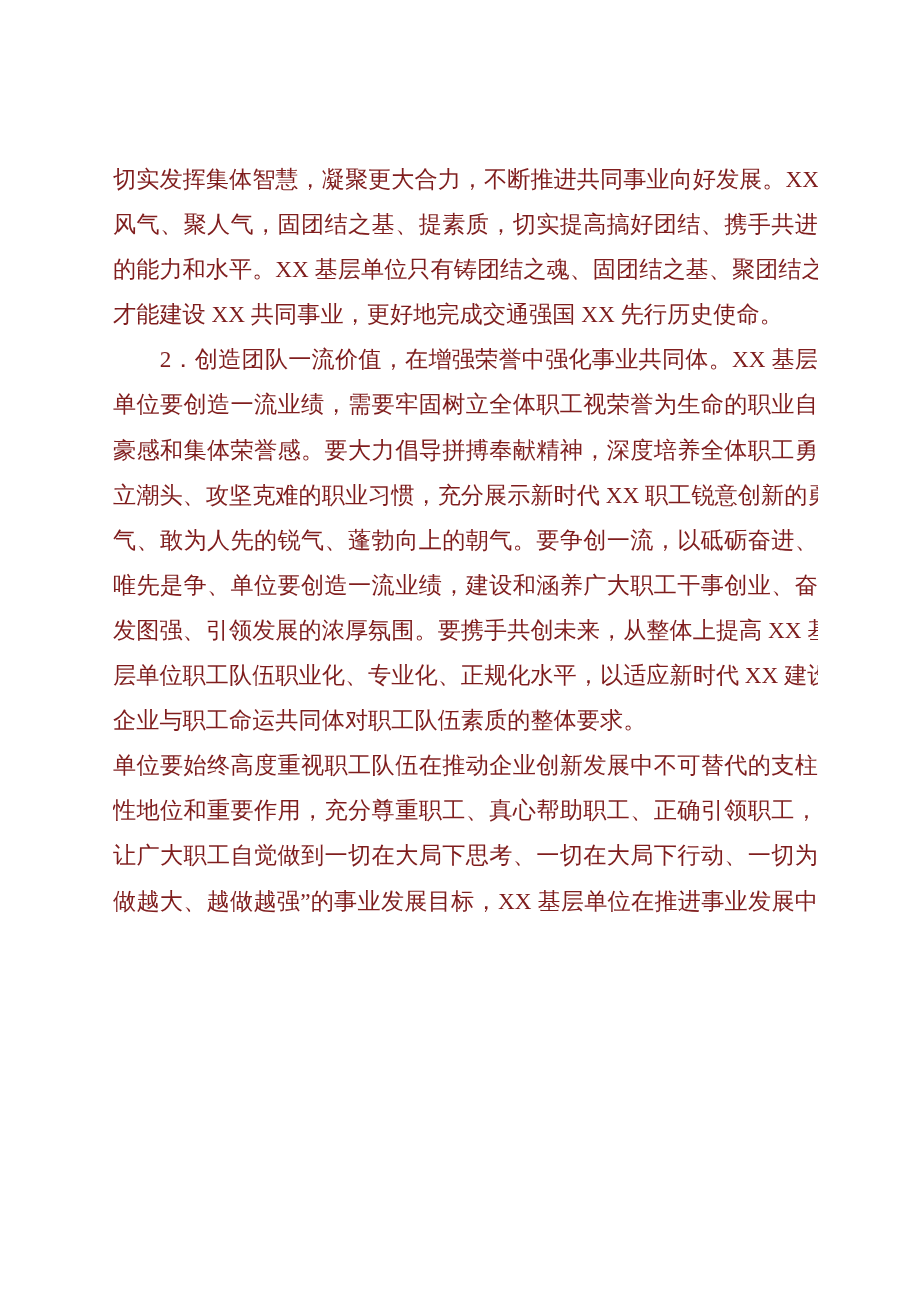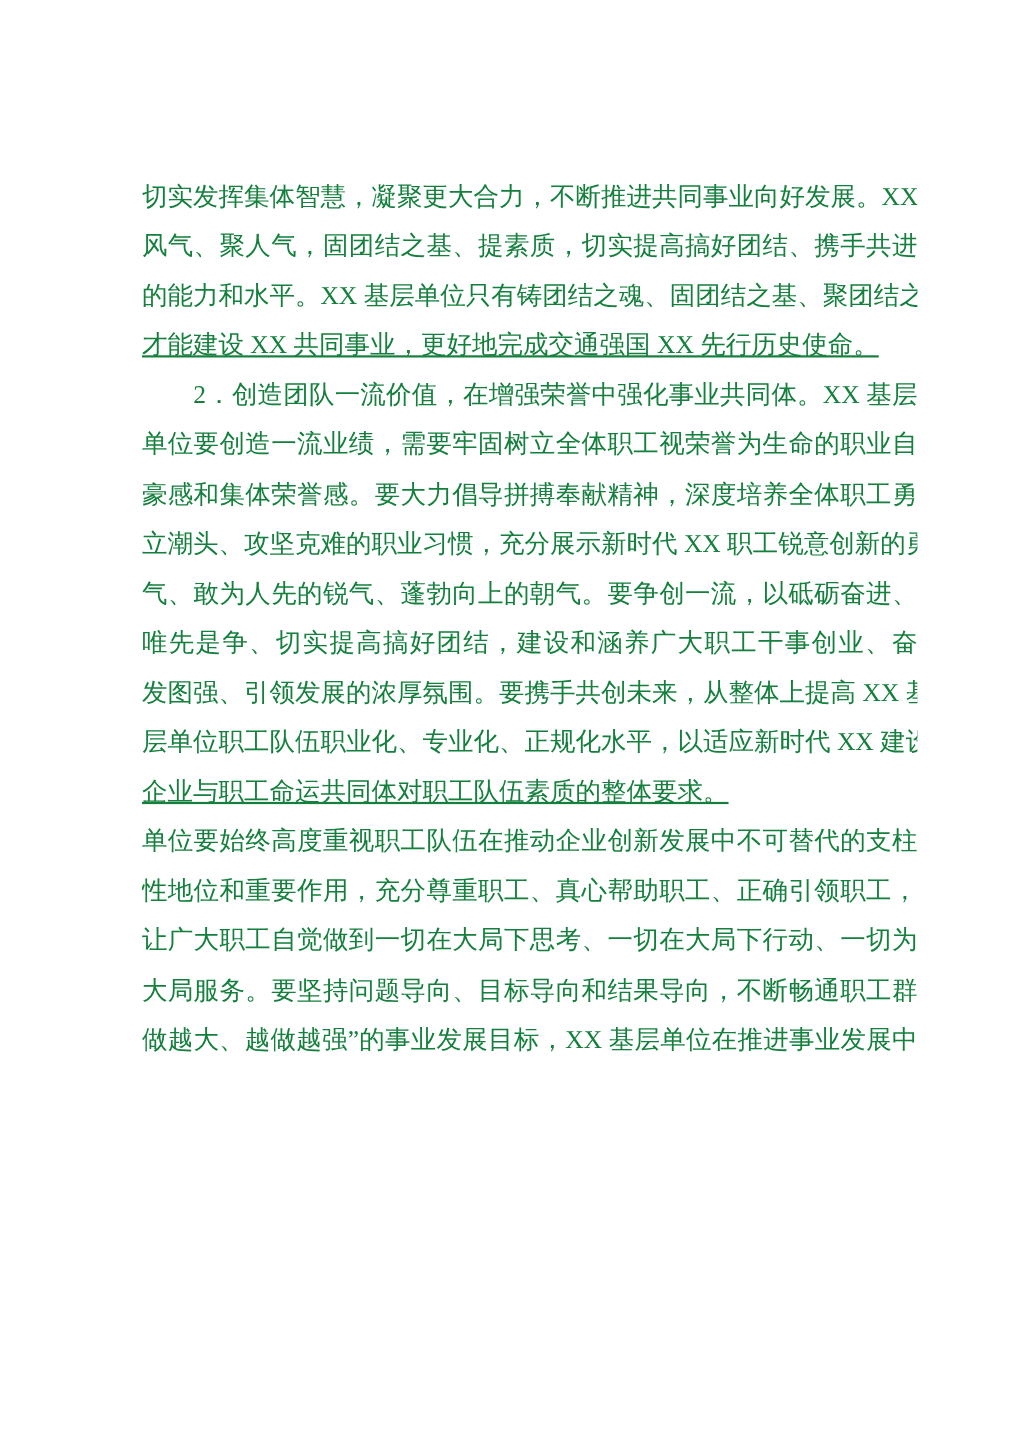--- a/index.html
+++ b/index.html
@@ -32,46 +32,44 @@
   .line {
     text-align: justify;
     text-align-last: justify;
     text-justify: inter-ideograph;
     height: 45.1px;
     overflow: hidden;
     white-space: nowrap;
   }
   .line.para-end {
     text-align-last: left;
-    text-decoration: underline;
   }
 </style>
 </head>
 <body>
 
 <div class="page" style="background: rgb(255, 255, 255);">
-  <div class="doc-body" id="doc-body" style="color: #15803d; margin-left: 16px;">
+  <div class="doc-body" id="doc-body" style="color: #7f1d1d;">
       <div class="paragraph">
         <div class="line">切实发挥集体智慧，凝聚更大合力，不断推进共同事业向好发展。XX</div>
         <div class="line">风气、聚人气，固团结之基、提素质，切实提高搞好团结、携手共进</div>
         <div class="line">的能力和水平。XX 基层单位只有铸团结之魂、固团结之基、聚团结之</div>
         <div class="line para-end">才能建设 XX 共同事业，更好地完成交通强国 XX 先行历史使命。</div>
       </div>
       <div class="paragraph">
         <div class="line">　　2．创造团队一流价值，在增强荣誉中强化事业共同体。XX 基层</div>
         <div class="line">单位要创造一流业绩，需要牢固树立全体职工视荣誉为生命的职业自</div>
         <div class="line">豪感和集体荣誉感。要大力倡导拼搏奉献精神，深度培养全体职工勇</div>
         <div class="line">立潮头、攻坚克难的职业习惯，充分展示新时代 XX 职工锐意创新的勇</div>
         <div class="line">气、敢为人先的锐气、蓬勃向上的朝气。要争创一流，以砥砺奋进、</div>
-        <div class="line">唯先是争、切实提高搞好团结，建设和涵养广大职工干事创业、奋</div>
+        <div class="line">唯先是争、单位要创造一流业绩，建设和涵养广大职工干事创业、奋</div>
         <div class="line">发图强、引领发展的浓厚氛围。要携手共创未来，从整体上提高 XX 基</div>
         <div class="line">层单位职工队伍职业化、专业化、正规化水平，以适应新时代 XX 建设</div>
         <div class="line para-end">企业与职工命运共同体对职工队伍素质的整体要求。</div>
       </div>
       <div class="paragraph">
         <div class="line">单位要始终高度重视职工队伍在推动企业创新发展中不可替代的支柱</div>
         <div class="line">性地位和重要作用，充分尊重职工、真心帮助职工、正确引领职工，</div>
         <div class="line">让广大职工自觉做到一切在大局下思考、一切在大局下行动、一切为</div>
-        <div class="line">大局服务。要坚持问题导向、目标导向和结果导向，不断畅通职工群</div>
         <div class="line">做越大、越做越强”的事业发展目标，XX 基层单位在推进事业发展中</div>
       </div>
     </div>
 </div>
 
 </body></html>

